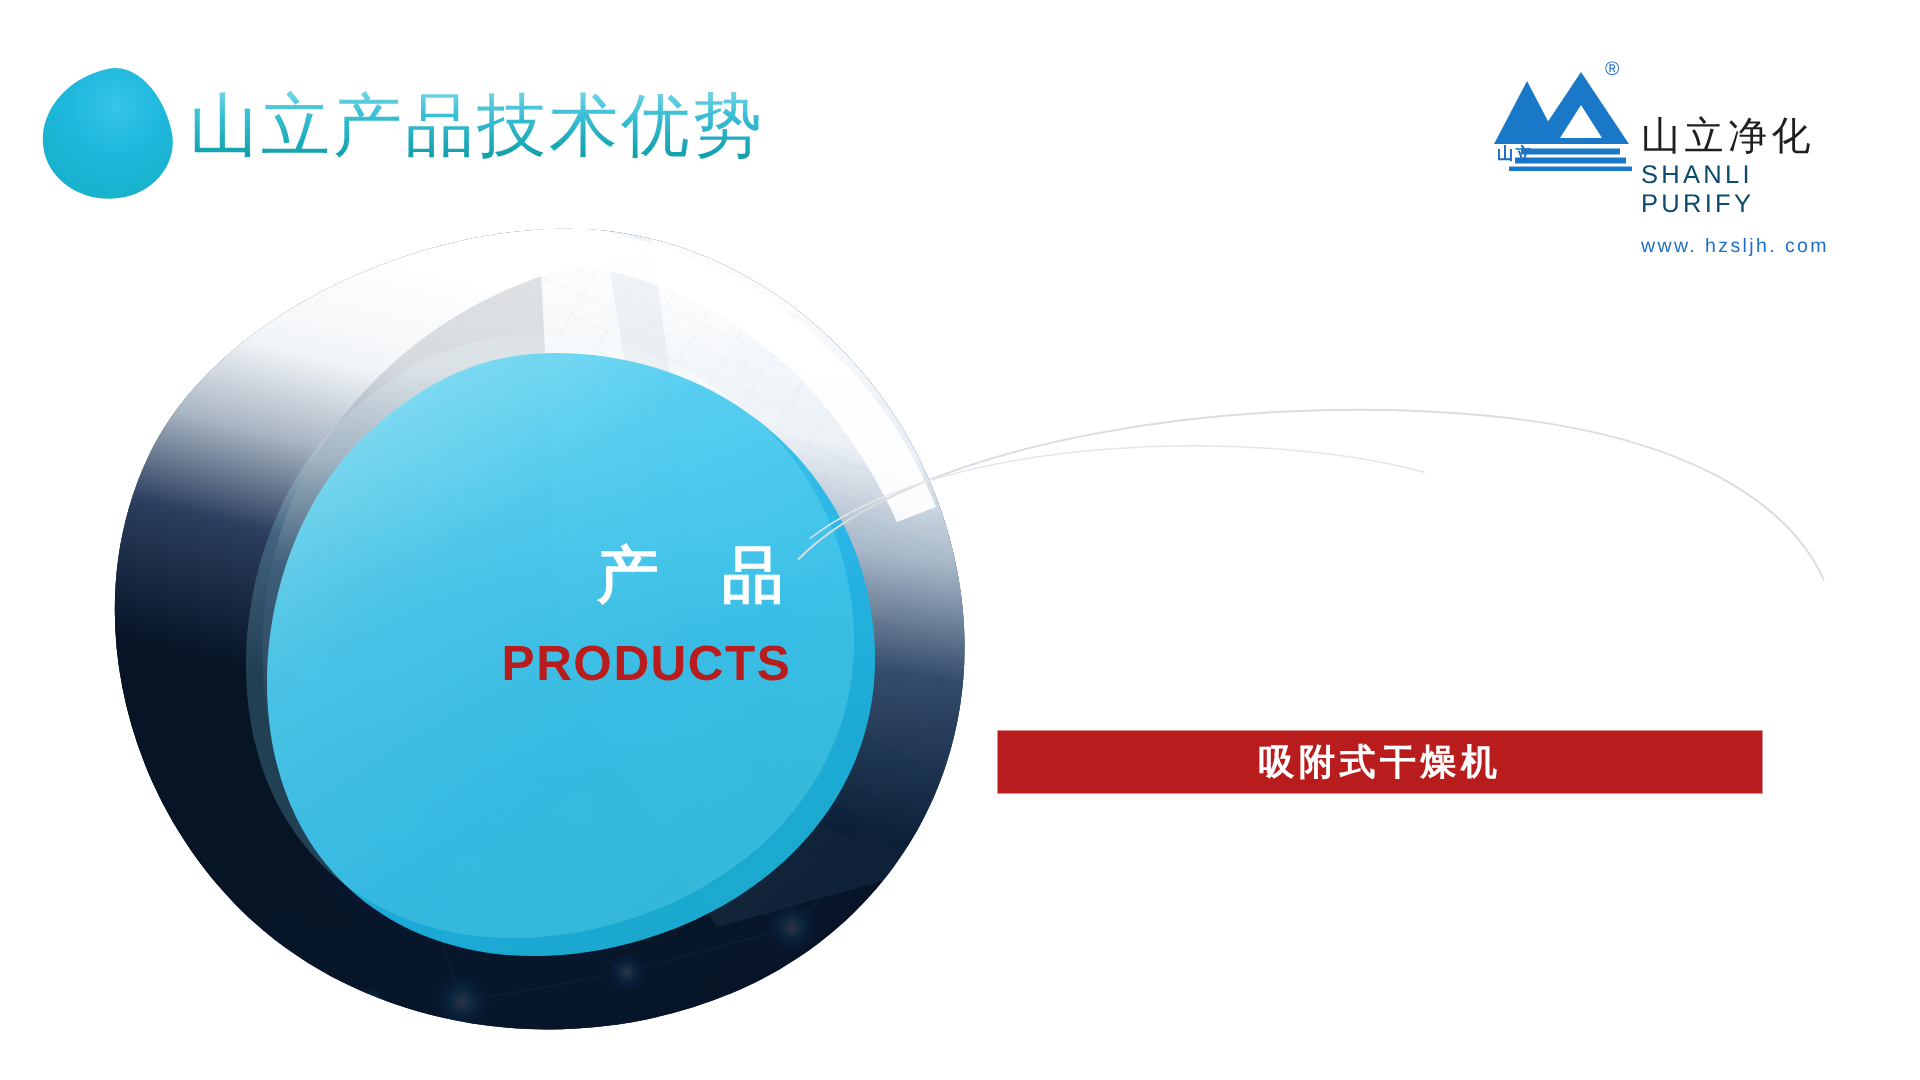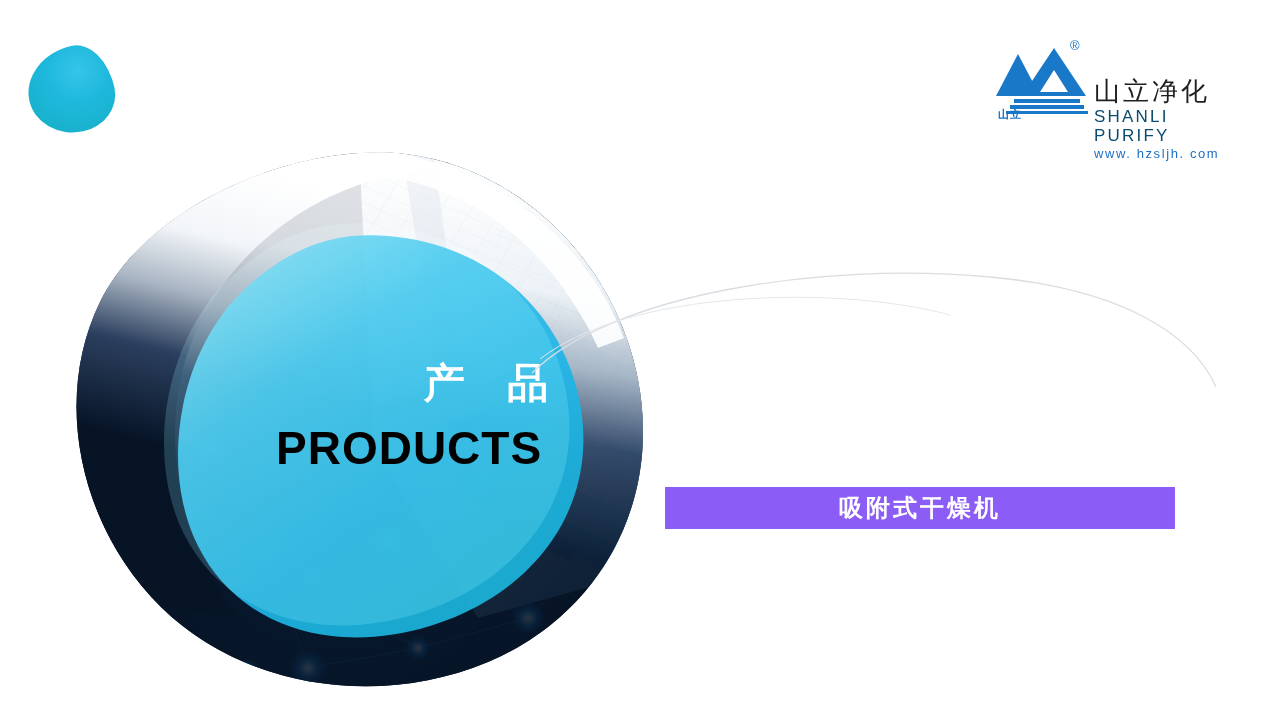--- a/index.html
+++ b/index.html
@@ -34,85 +34,86 @@
 
   
   .logo{position:absolute;right:62px;top:38px;width:222px;height:86px;}
   .logo-mark{position:absolute;left:0;top:2px;width:92px;height:74px;}
   .logo-mark svg{display:block;}
   .logo-reg{
     position:absolute;left:74px;top:0px;font-size:13px;color:#1a6fc4;
     font-family:"Liberation Sans",sans-serif;
   }
   .logo-sub-cn{
-    position:absolute;left:2px;bottom:2px;font-size:11px;color:#1a6fc4;
+    position:absolute;left:2px;bottom:14px;font-size:11px;color:#1a6fc4;
     letter-spacing:1px;font-family:"DejaVu Sans",sans-serif;font-weight:700;
   }
   .logo-words{position:absolute;left:98px;top:4px;width:128px;}
   .logo-cn{
     font-size:26px;font-weight:400;color:#1f1f1f;letter-spacing:3px;
     font-family:"DejaVu Sans","Liberation Sans",sans-serif;line-height:1.1;margin-top:35px;
   }
   .logo-en{
     font-size:17px;font-weight:400;color:#0c4a6e;letter-spacing:2.2px;
     font-family:"Liberation Sans",sans-serif;line-height:1.15;margin-top:1px;
   }
   .logo-url{
     font-size:13px;color:#1d6fc6;letter-spacing:1.6px;
-    font-family:"Liberation Sans",sans-serif;line-height:1.2;margin-top:0;
+    font-family:"Liberation Sans",sans-serif;line-height:1.2;margin-top:10px;
   }
 
   
   .graphic{position:absolute;left:58px;top:148px;width:610px;height:545px;}
   .graphic svg{display:block;width:610px;height:545px;}
 
   .blob-label{
     position:absolute;left:0;top:0;width:610px;height:545px;
     pointer-events:none;
   }
   .label-cn{
     position:absolute;left:340px;top:215px;width:190px;
     font-size:41px;font-weight:700;color:#ffffff;letter-spacing:14px;
     font-family:"DejaVu Sans","Liberation Sans",sans-serif;
-    text-align:center;line-height:1;
+    text-align:left;line-height:1;
   }
   .label-en{
     position:absolute;left:218px;top:277px;width:310px;
-    font-size:46px;font-weight:700;color:#000000;letter-spacing:1px;
-    font-family:"Liberation Sans",sans-serif;line-height:1;
+    font-size:33px;font-weight:700;color:#b91c1c;letter-spacing:1px;
+    font-family:"Liberation Sans",sans-serif;text-align:center;line-height:1;
   }
 
   
   .callout-arc{position:absolute;left:520px;top:255px;width:700px;height:200px;pointer-events:none;}
 
   .body-text{
     position:absolute;left:668px;top:308px;width:528px;
     font-size:19.5px;line-height:40px;color:#434343;
     font-family:"DejaVu Sans","Liberation Sans",sans-serif;
     letter-spacing:0.4px;text-align:justify;
   }
 
   .banner{
     position:absolute;left:665px;top:487px;width:510px;height:42px;
-    background:#8b5cf6;display:flex;align-items:center;justify-content:center;
+    background:#b91c1c;display:flex;align-items:center;justify-content:center;
   }
   .banner-text{
     font-size:24px;font-weight:700;color:#ffffff;letter-spacing:3px;
     font-family:"DejaVu Sans","Liberation Sans",sans-serif;
   }
 </style>
 </head>
 <body>
 
 <div class="slide">
 
   <div class="header">
 
     <div class="title-blob"></div>
 
+    <div class="title-text">山立产品技术优势</div>
 
     <div class="logo">
 
       <div class="logo-mark">
         <svg viewBox="0 0 92 74" width="92" height="74" aria-hidden="true">
           <polygon points="22,14 44,56 0,56" fill="#1a78c8"></polygon>
           <polygon points="58,8 90,56 26,56" fill="#1a78c8"></polygon>
           <polygon points="58,30 72,52 44,52" fill="#ffffff"></polygon>
           <rect x="18" y="59" width="66" height="4" fill="#1a78c8"></rect>
           <rect x="14" y="65" width="74" height="4" fill="#1a78c8"></rect>

